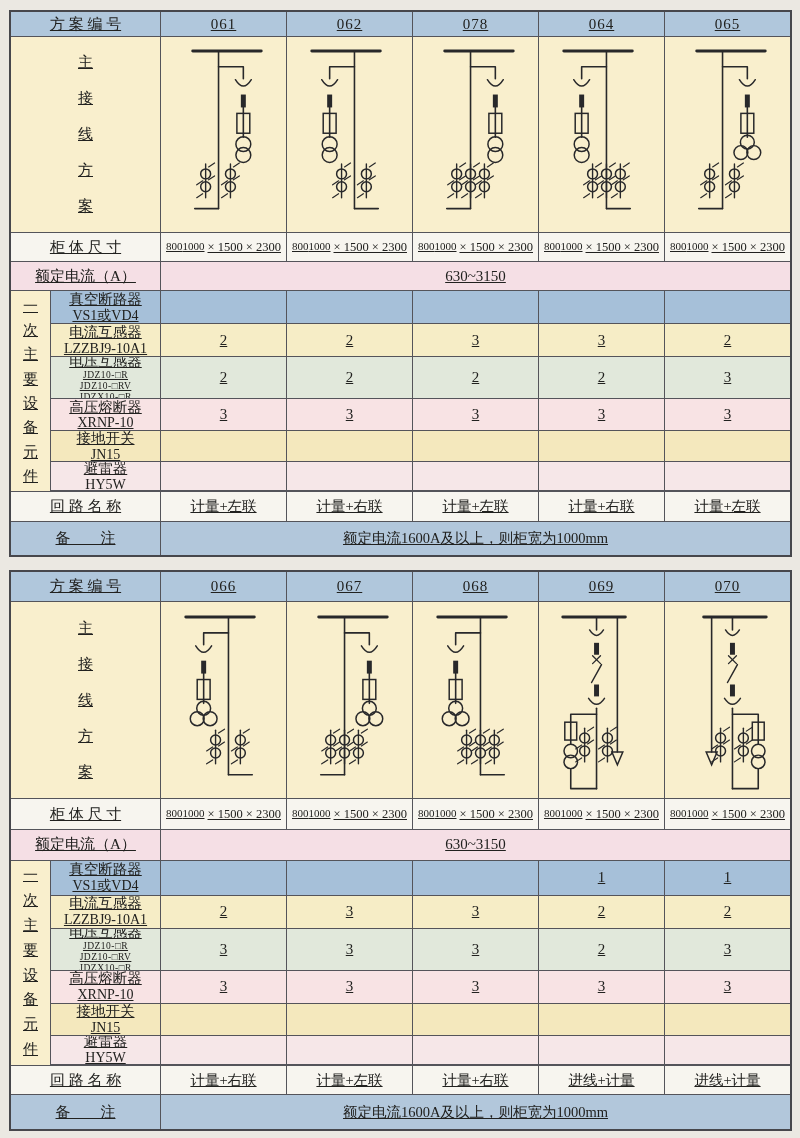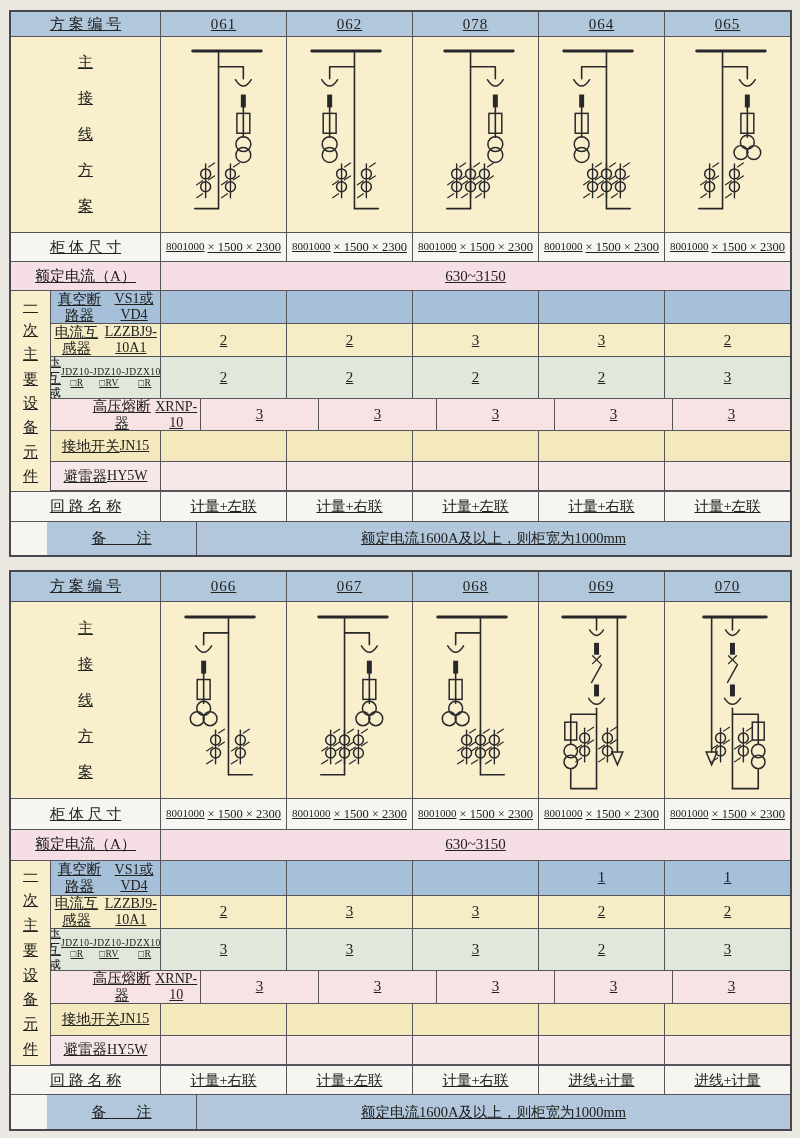--- a/index.html
+++ b/index.html
@@ -9,42 +9,42 @@
     font-family:"Liberation Serif","DejaVu Serif",serif;
     color:#21211f;
     -webkit-font-smoothing:antialiased;
   }
   .sheet{
     position:absolute;left:9px;width:783px;box-sizing:border-box;
     border:2.5px solid #47474c;background:#f7f5ef;
     display:flex;flex-direction:column;overflow:hidden;text-decoration:underline;
   }
   .row{display:flex;box-sizing:border-box;border-bottom:1.5px solid #54545a;}
-  .row.last{border-bottom:none;margin-left:36px;}
+  .row.last{border-bottom:none;}
   .cell{
     box-sizing:border-box;border-right:1.5px solid #54545a;
     display:flex;align-items:center;justify-content:center;
     text-align:center;overflow:hidden;
   }
   .cell.lastc{border-right:none;}
   .label-cell{width:150px;flex:none;font-size:15px;}
   .data-cell{flex:1 1 0;font-size:15px;}
   .merged{flex:5 1 0;font-size:15px;}
   .bg-header{background:#b0c7dc;}
   .bg-cream{background:#f9efcd;}
   .bg-white{background:#f7f5ef;}
   .bg-pinklight{background:#f5dfe5;}
   .bg-blue{background:#a6c0d9;}
   .bg-ctcream{background:#f6edc6;}
   .bg-green{background:#e1e8db;}
-  .bg-pink{background:#f8e3e4;padding-left:40px;}
+  .bg-pink{background:#f8e3e4;}
   .bg-earth{background:#f4e8bd;}
   .bg-arr{background:#f6e7e8;}
   .bg-remark{background:#b2c7db;}
-  .vstack{display:flex;flex-direction:row;align-items:center;justify-content:center;}
+  .vstack{display:flex;flex-direction:column;align-items:center;justify-content:center;}
   .equip-wrap{display:flex;box-sizing:border-box;}
   .vert-cell{width:40px;flex:none;border-right:1.5px solid #54545a;box-sizing:border-box;
     display:flex;flex-direction:column;align-items:center;justify-content:space-evenly;
     font-size:15px;background:#f9efcd;}
   .equip-rows{flex:1 1 0;display:flex;flex-direction:column;}
   .name-cell{width:110px;flex:none;}
   .eq-line1{font-size:14.5px;line-height:1.15;}
   .eq-line2{font-size:14px;line-height:1.15;}
   .eq-sub{font-size:9.5px;line-height:1.18;letter-spacing:.5px;font-family:"Liberation Serif",serif;}
   .size-frac{display:flex;flex-direction:row;font-size:11px;line-height:1.08;margin-right:3px;}

